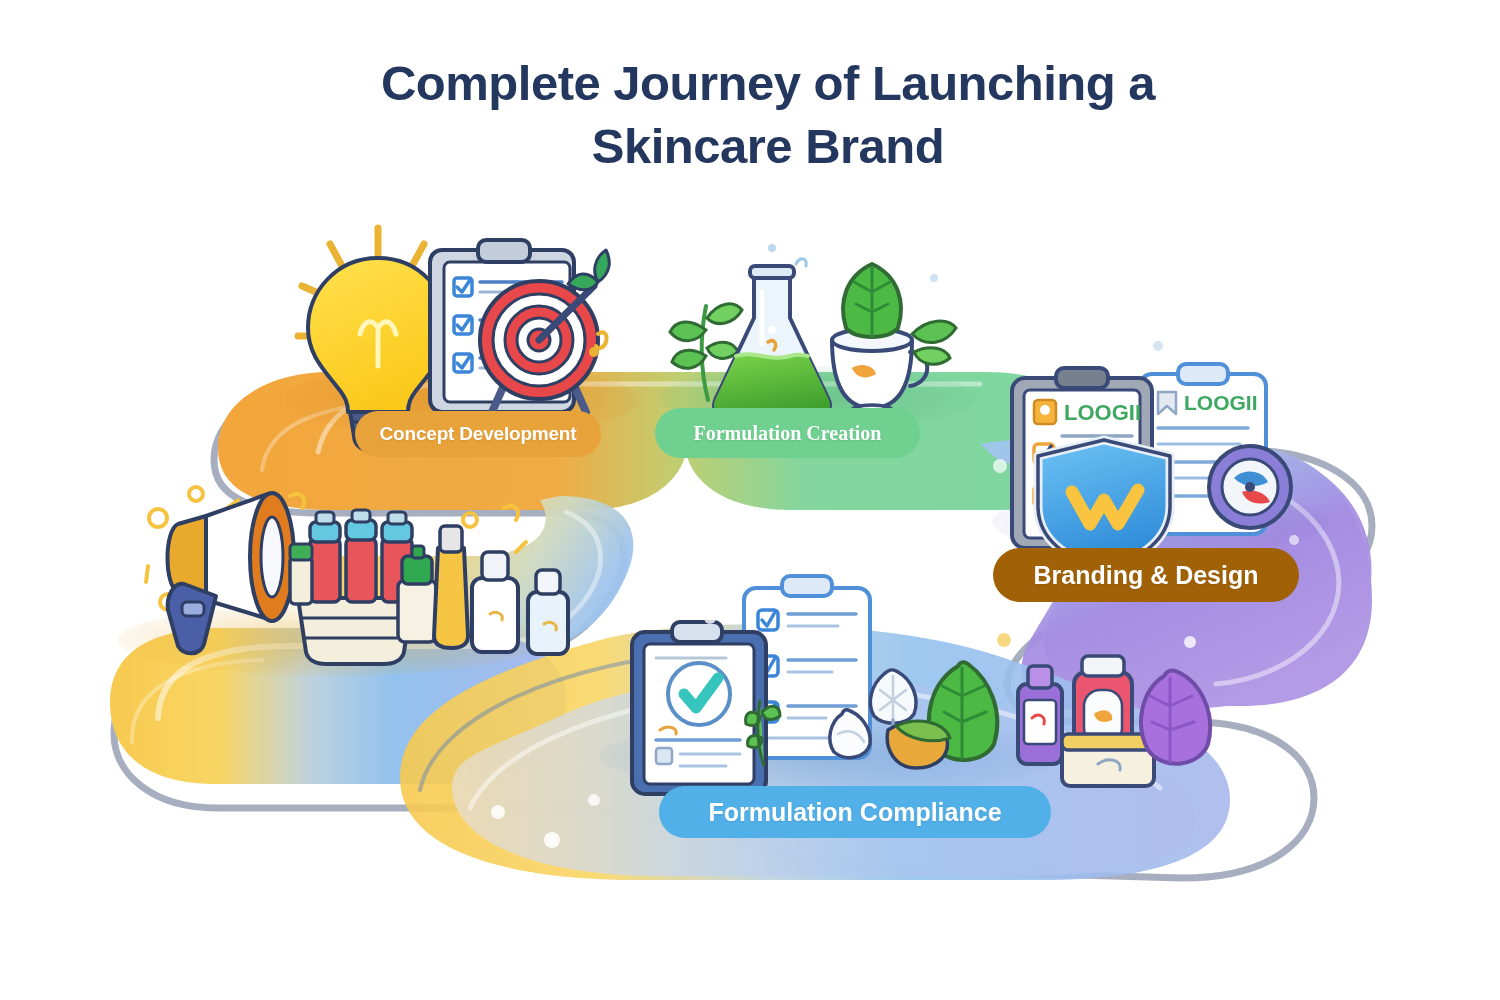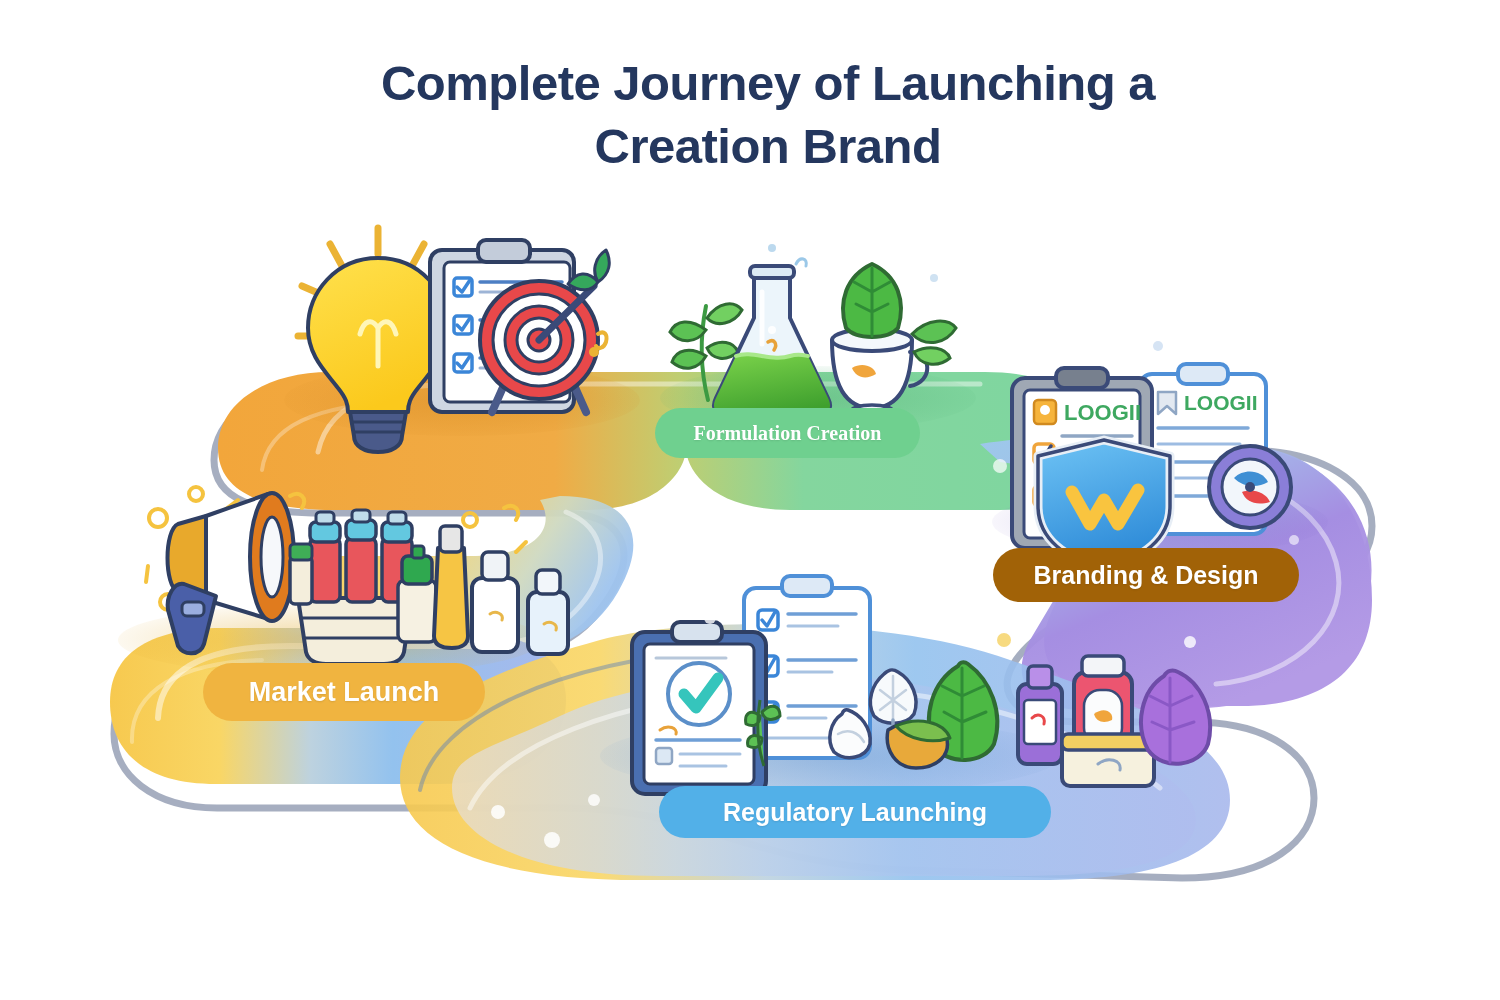--- a/index.html
+++ b/index.html
@@ -93,21 +93,21 @@
     font-size: 25px;
   }
 </style>
 </head>
 <body>
 
 <div id="canvas">
 
   <div id="title-block">
     <span class="line">Complete Journey of Launching a</span>
-    <span class="line">Creation Brand</span>
+    <span class="line">Skincare Brand</span>
   </div>
 
   <svg id="journey-svg" viewBox="0 0 1500 1000">
     <defs>
 
       <linearGradient id="gradTop" x1="0" y1="0" x2="1" y2="0">
         <stop offset="0%" stop-color="#F2A63B"></stop>
         <stop offset="38%" stop-color="#F0AB45"></stop>
         <stop offset="52%" stop-color="#BFCE72"></stop>
         <stop offset="66%" stop-color="#84D69E"></stop>
@@ -611,22 +611,22 @@
       <circle cx="710" cy="618" r="6" fill="#FFFFFF" fill-opacity="0.8"></circle>
       <circle cx="1004" cy="640" r="7" fill="#F6D46A" fill-opacity="0.85"></circle>
       <circle cx="1190" cy="642" r="6" fill="#FFFFFF" fill-opacity="0.8"></circle>
       <circle cx="552" cy="840" r="8" fill="#FFFFFF" fill-opacity="0.85"></circle>
       <circle cx="498" cy="812" r="7" fill="#FFFFFF" fill-opacity="0.85"></circle>
       <circle cx="594" cy="800" r="6" fill="#FFFFFF" fill-opacity="0.8"></circle>
       <circle cx="1248" cy="802" r="7" fill="#FFFFFF" fill-opacity="0.7"></circle>
     </g>
   </svg>
 
+  <div class="stage-pill" id="pill-concept">Concept Development</div>
 
   <div class="stage-pill" id="pill-formulation">Formulation Creation</div>
 
   <div class="stage-pill" id="pill-branding">Branding &amp; Design</div>
 
-  <div class="stage-pill" id="pill-regulatory">Regulatory Launching</div>
-
-  <div class="stage-pill" id="pill-market">Market Launch</div>
+  <div class="stage-pill" id="pill-regulatory">Formulation Compliance</div>
+
 
 </div>
 
 </body></html>

